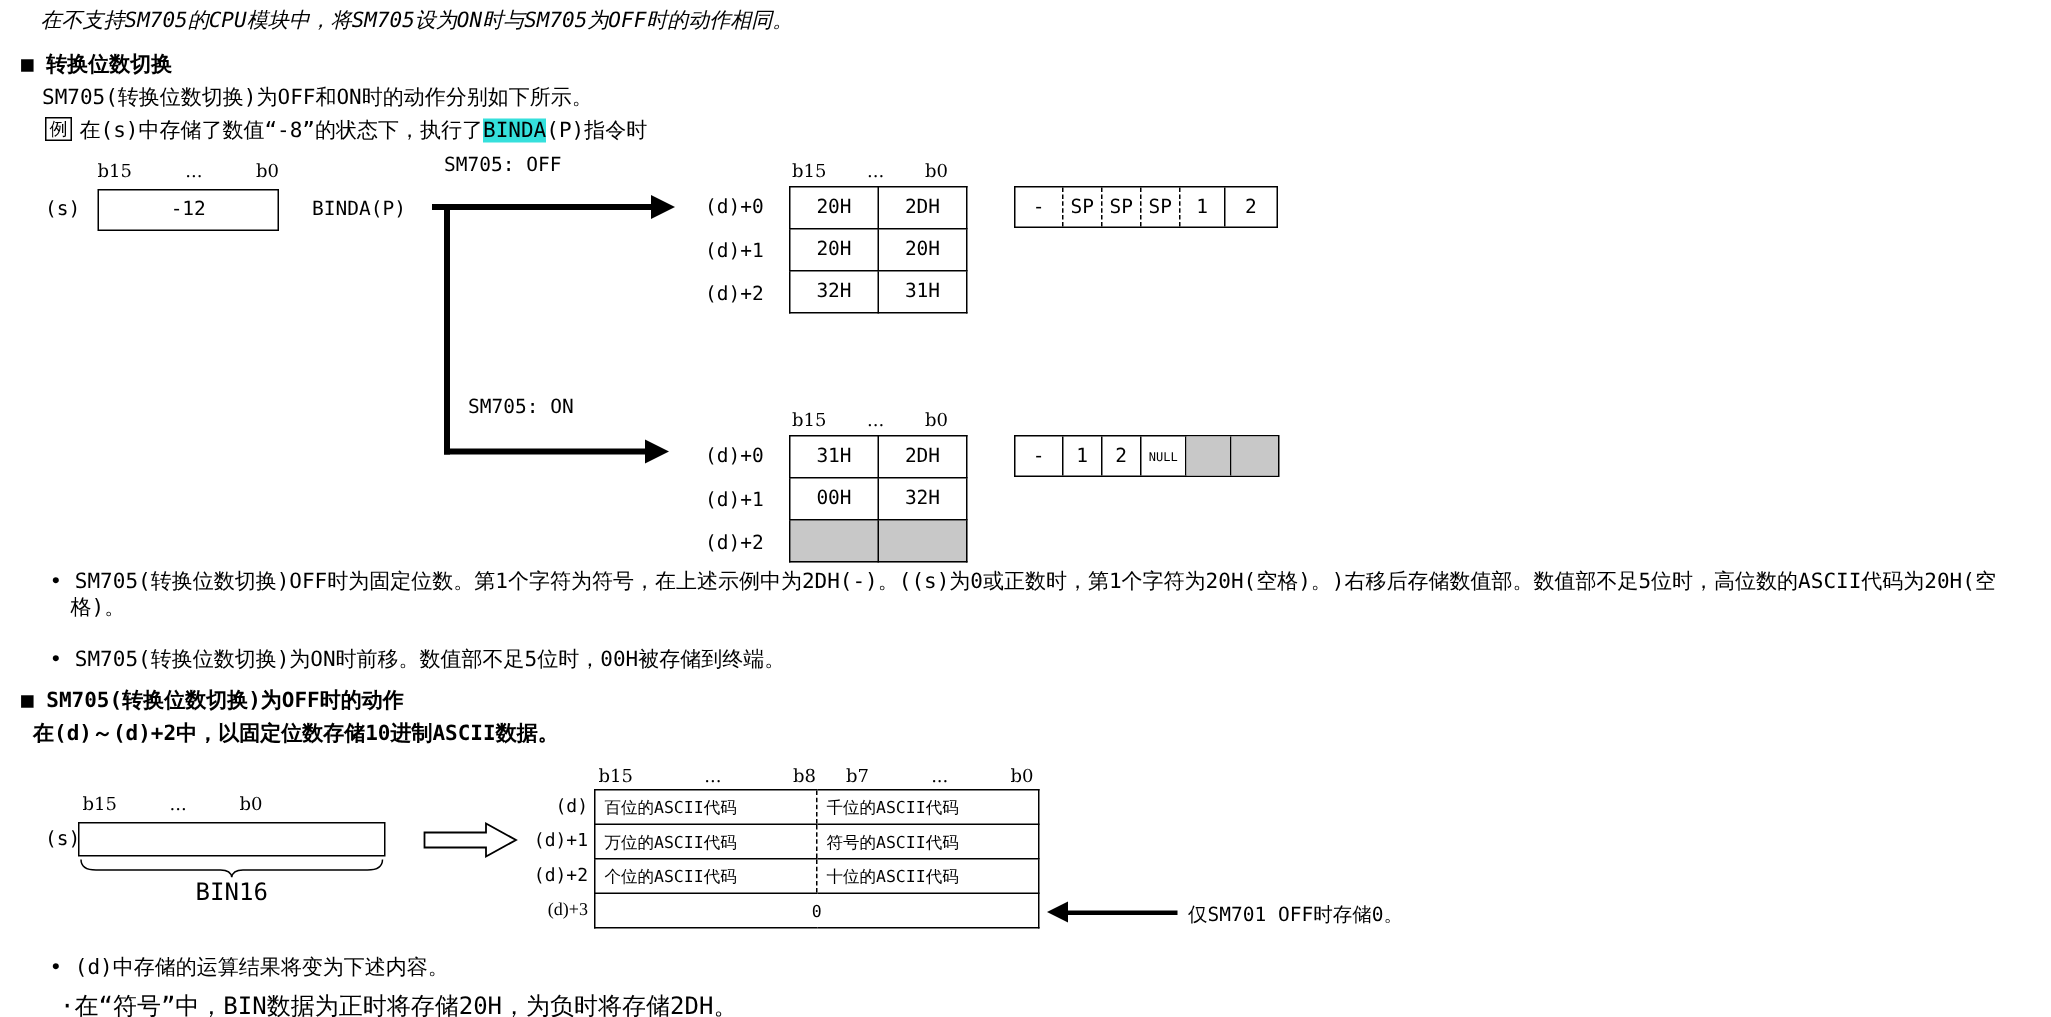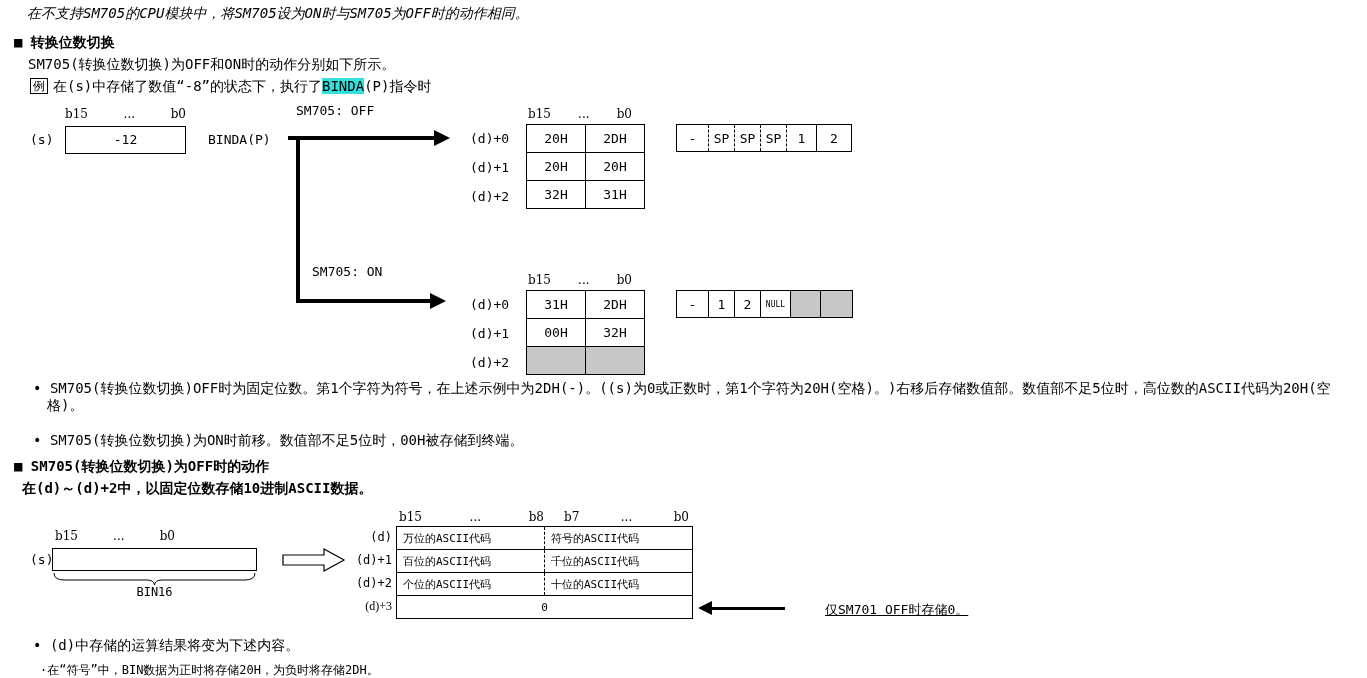--- a/index.html
+++ b/index.html
@@ -5,21 +5,21 @@
   * { margin:0; padding:0; box-sizing:border-box; }
   html,body { width:1367px; height:678px; }
   body {
     position:relative; background:#ffffff; color:#000;
     font-family:"DejaVu Sans Mono","DejaVu Sans",monospace;
     font-size:14px; overflow:hidden;
   }
   .abs { position:absolute; }
   .bold { font-weight:bold; }
   .f13 { font-size:13px; }
-  .f12 { font-size:12px; }
+  .f12 { font-size:16px; }
   .bits { display:flex; justify-content:space-between; font-size:12px; font-family:"DejaVu Serif",serif; }
   .badge { display:inline-block; border:1px solid #000; font-size:12px; line-height:14px; padding:0 2px; margin-right:5px; vertical-align:1px; }
   .hl { background:#35E0DC; }
   .regbox { border:1px solid #000; text-align:center; }
   .memtable { border-collapse:collapse; }
   .memtable td { width:59px; height:28px; border:1px solid #000; text-align:center; font-size:13px; padding:0; }
   td.gray, .gray { background:#C8C8C8; }
   .ascii-row { display:flex; border:1px solid #000; height:28px; background:#fff; }
   .ascii-cell { display:flex; align-items:center; justify-content:center; font-size:13px; border-right:1px solid #000; }
   .ascii-cell.last { border-right:none; }
@@ -175,39 +175,39 @@
 </svg>
 
 <div class="abs rlabel" style="left:344px;top:530px;width:48px;">(d)</div>
 <div class="abs rlabel" style="left:344px;top:553px;width:48px;">(d)+1</div>
 <div class="abs rlabel" style="left:344px;top:576px;width:48px;">(d)+2</div>
 <div class="abs rlabel" style="left:344px;top:599px;width:48px;font-family:Liberation Serif, serif;">(d)+3</div>
 
 <table class="asciitable abs" style="left:396px;top:526px;">
   <tbody>
       <tr>
+    <td class="hi">百位的ASCII代码</td>
+    <td class="lo">千位的ASCII代码</td>
+  </tr>
+  <tr>
     <td class="hi">万位的ASCII代码</td>
     <td class="lo">符号的ASCII代码</td>
   </tr>
   <tr>
-    <td class="hi">百位的ASCII代码</td>
-    <td class="lo">千位的ASCII代码</td>
-  </tr>
-  <tr>
     <td class="hi">个位的ASCII代码</td>
     <td class="lo">十位的ASCII代码</td>
   </tr>
   <tr>
     <td class="span0" colspan="2">0</td>
   </tr>
 </tbody>
   </table>
 
 <div class="head-l" style="left:698px;top:601px;"></div>
 <div class="hline" style="left:712px;top:607px;width:73px;height:3px;"></div>
-<div class="abs clabel" style="left:825px;top:601px;text-decoration:underline;">仅SM701 OFF时存储0。</div>
+<div class="abs clabel" style="left:792px;top:601px;">仅SM701 OFF时存储0。</div>
 
 <div class="abs note" style="left:33px;top:637px;width:1300px;">
   <span>•</span> <span>(d)中存储的运算结果将变为下述内容。</span>
 </div>
 <div class="abs note f12" style="left:40px;top:662px;width:1290px;">
   <span>·</span><span>在“符号”中，BIN数据为正时将存储20H，为负时将存储2DH。</span>
 </div>
 
 </body></html>

